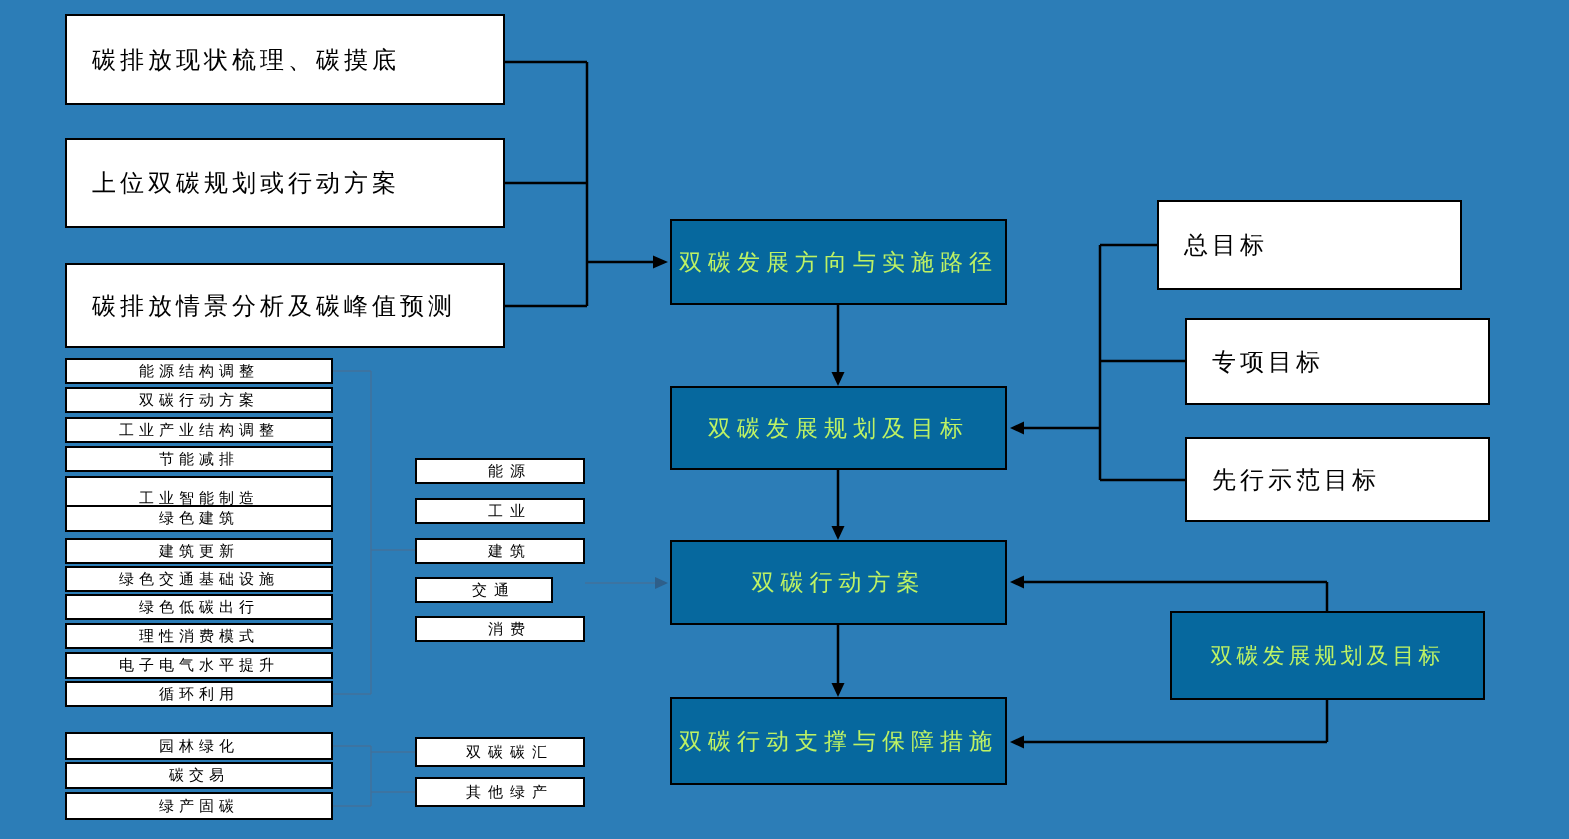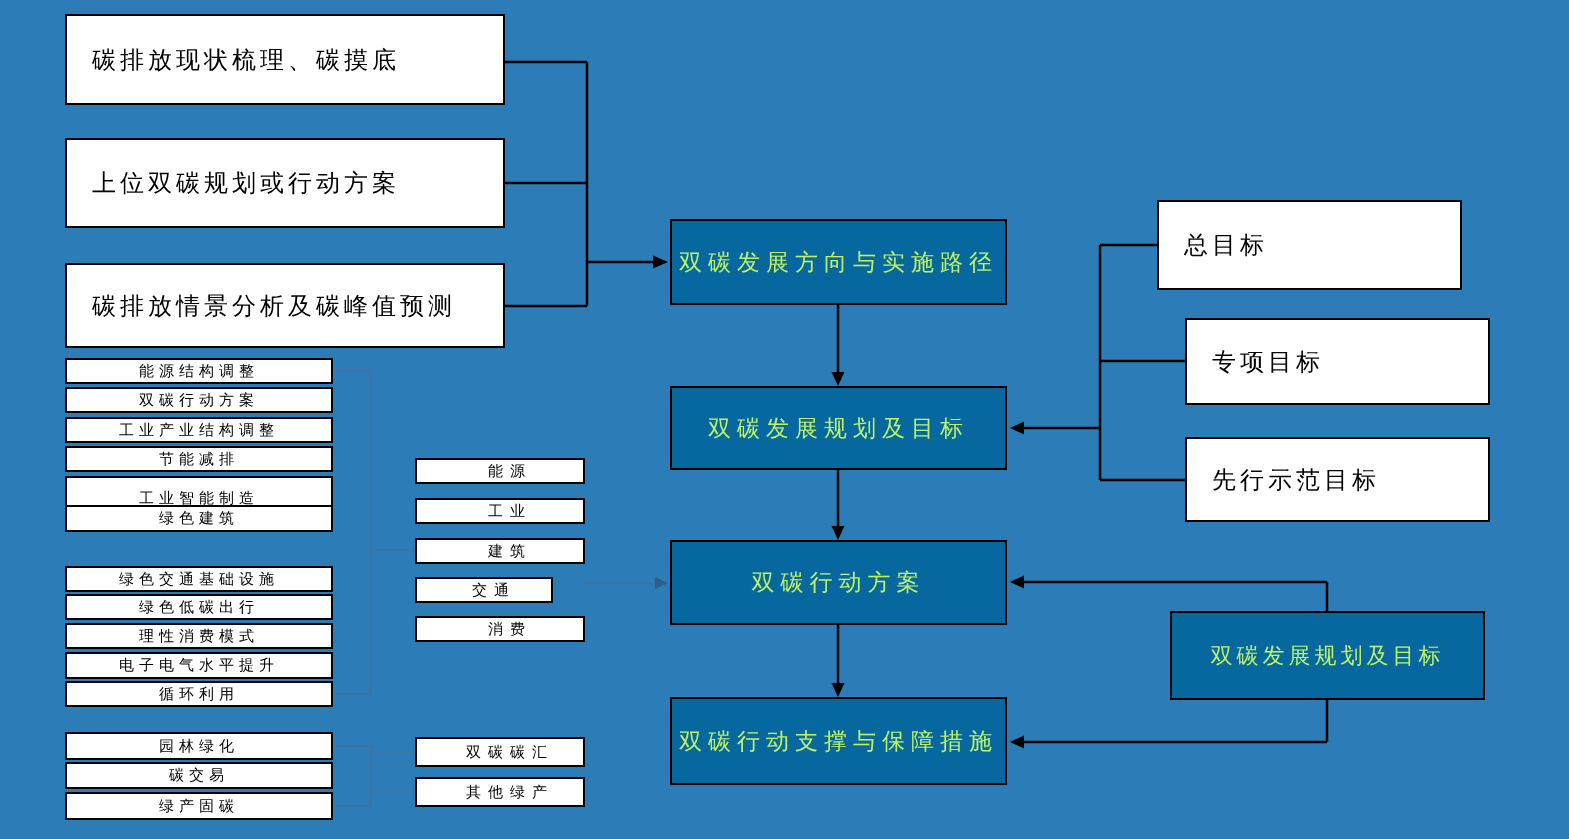--- a/index.html
+++ b/index.html
@@ -69,20 +69,21 @@
   <div class="box white big lp" style="left:1185px;top:437px;width:305px;height:85px">先行示范目标</div>
 
   <div class="box dark ctr" style="left:1170px;top:611px;width:315px;height:89px;font-size:22px;letter-spacing:4px">双碳发展规划及目标</div>
 
   <div class="box white small" style="left:65px;top:358px;width:268px;height:26px">能源结构调整</div>
   <div class="box white small" style="left:65px;top:387px;width:268px;height:26px">双碳行动方案</div>
   <div class="box white small" style="left:65px;top:417px;width:268px;height:26px">工业产业结构调整</div>
   <div class="box white small" style="left:65px;top:446px;width:268px;height:26px">节能减排</div>
   <div class="box white small" style="left:65px;top:476px;width:268px;height:44px">工业智能制造</div>
   <div class="box white small" style="left:65px;top:505px;width:268px;height:27px">绿色建筑</div>
+  <div class="box white small" style="left:65px;top:538px;width:268px;height:26px">建筑更新</div>
   <div class="box white small" style="left:65px;top:566px;width:268px;height:26px">绿色交通基础设施</div>
   <div class="box white small" style="left:65px;top:594px;width:268px;height:26px">绿色低碳出行</div>
   <div class="box white small" style="left:65px;top:623px;width:268px;height:26px">理性消费模式</div>
   <div class="box white small" style="left:65px;top:652px;width:268px;height:27px">电子电气水平提升</div>
   <div class="box white small" style="left:65px;top:681px;width:268px;height:26px">循环利用</div>
 
   <div class="box white small" style="left:65px;top:732px;width:268px;height:28px">园林绿化</div>
   <div class="box white small" style="left:65px;top:762px;width:268px;height:27px">碳交易</div>
   <div class="box white small" style="left:65px;top:792px;width:268px;height:28px">绿产固碳</div>
 

